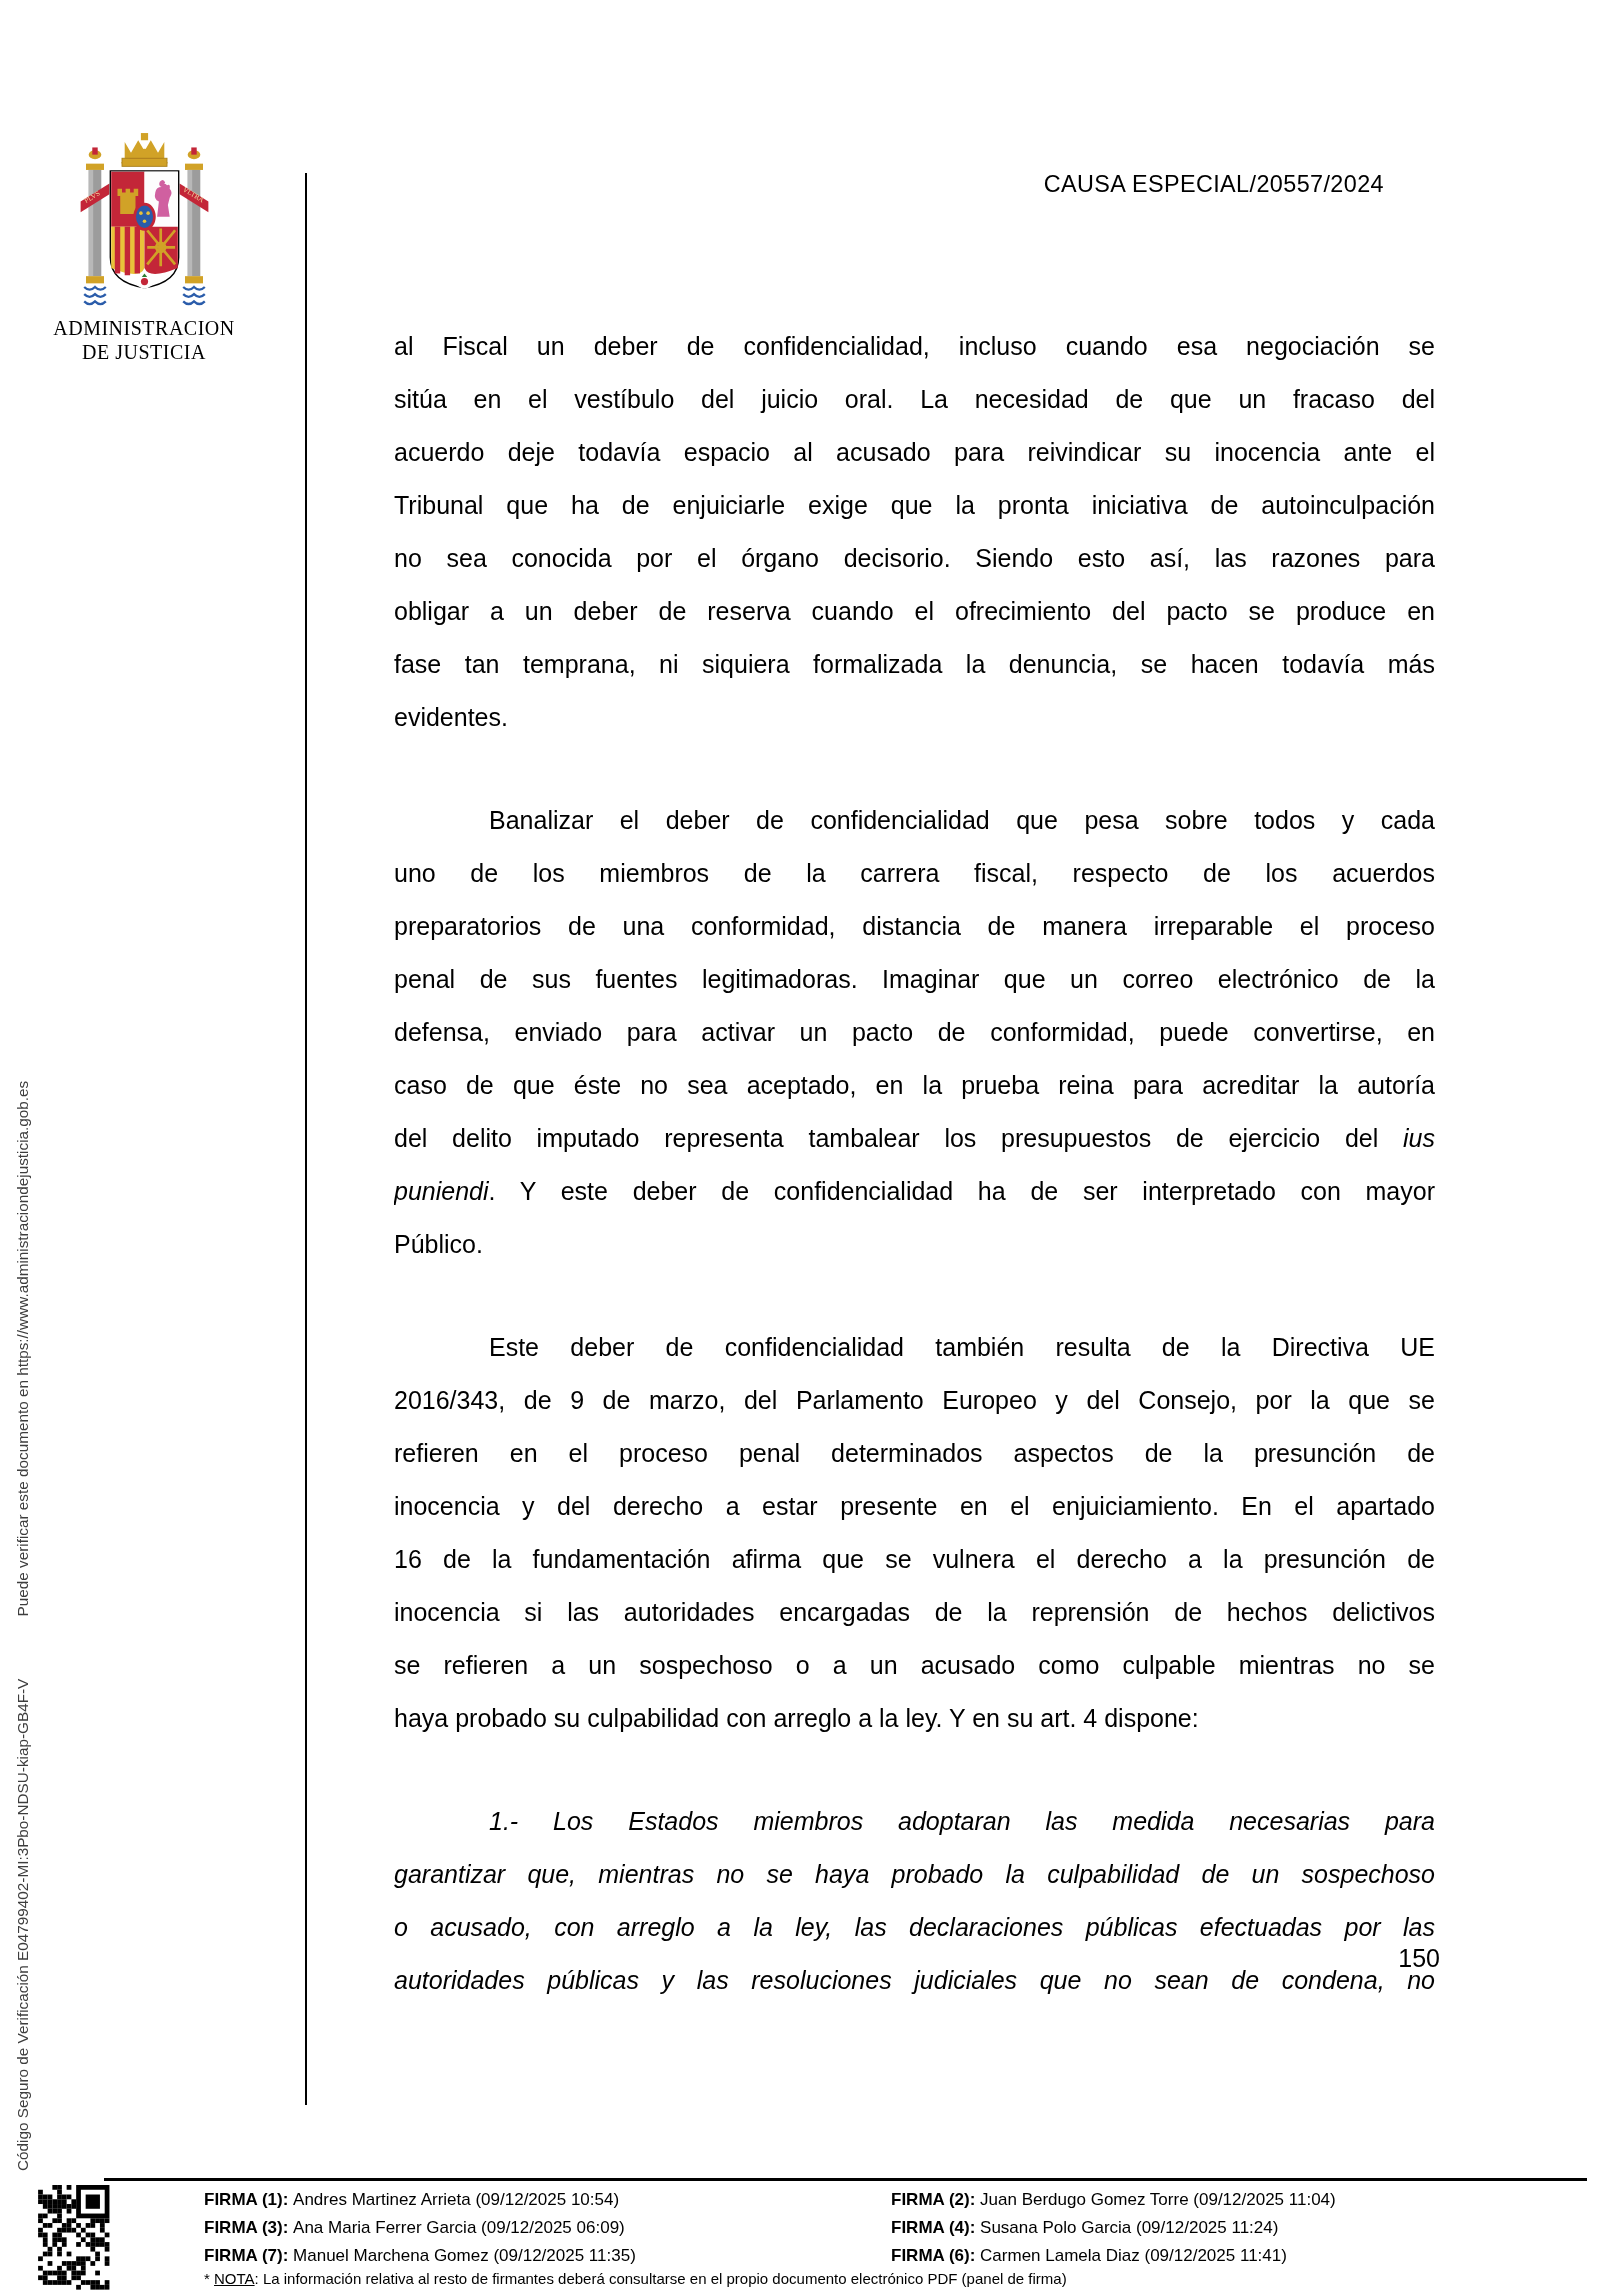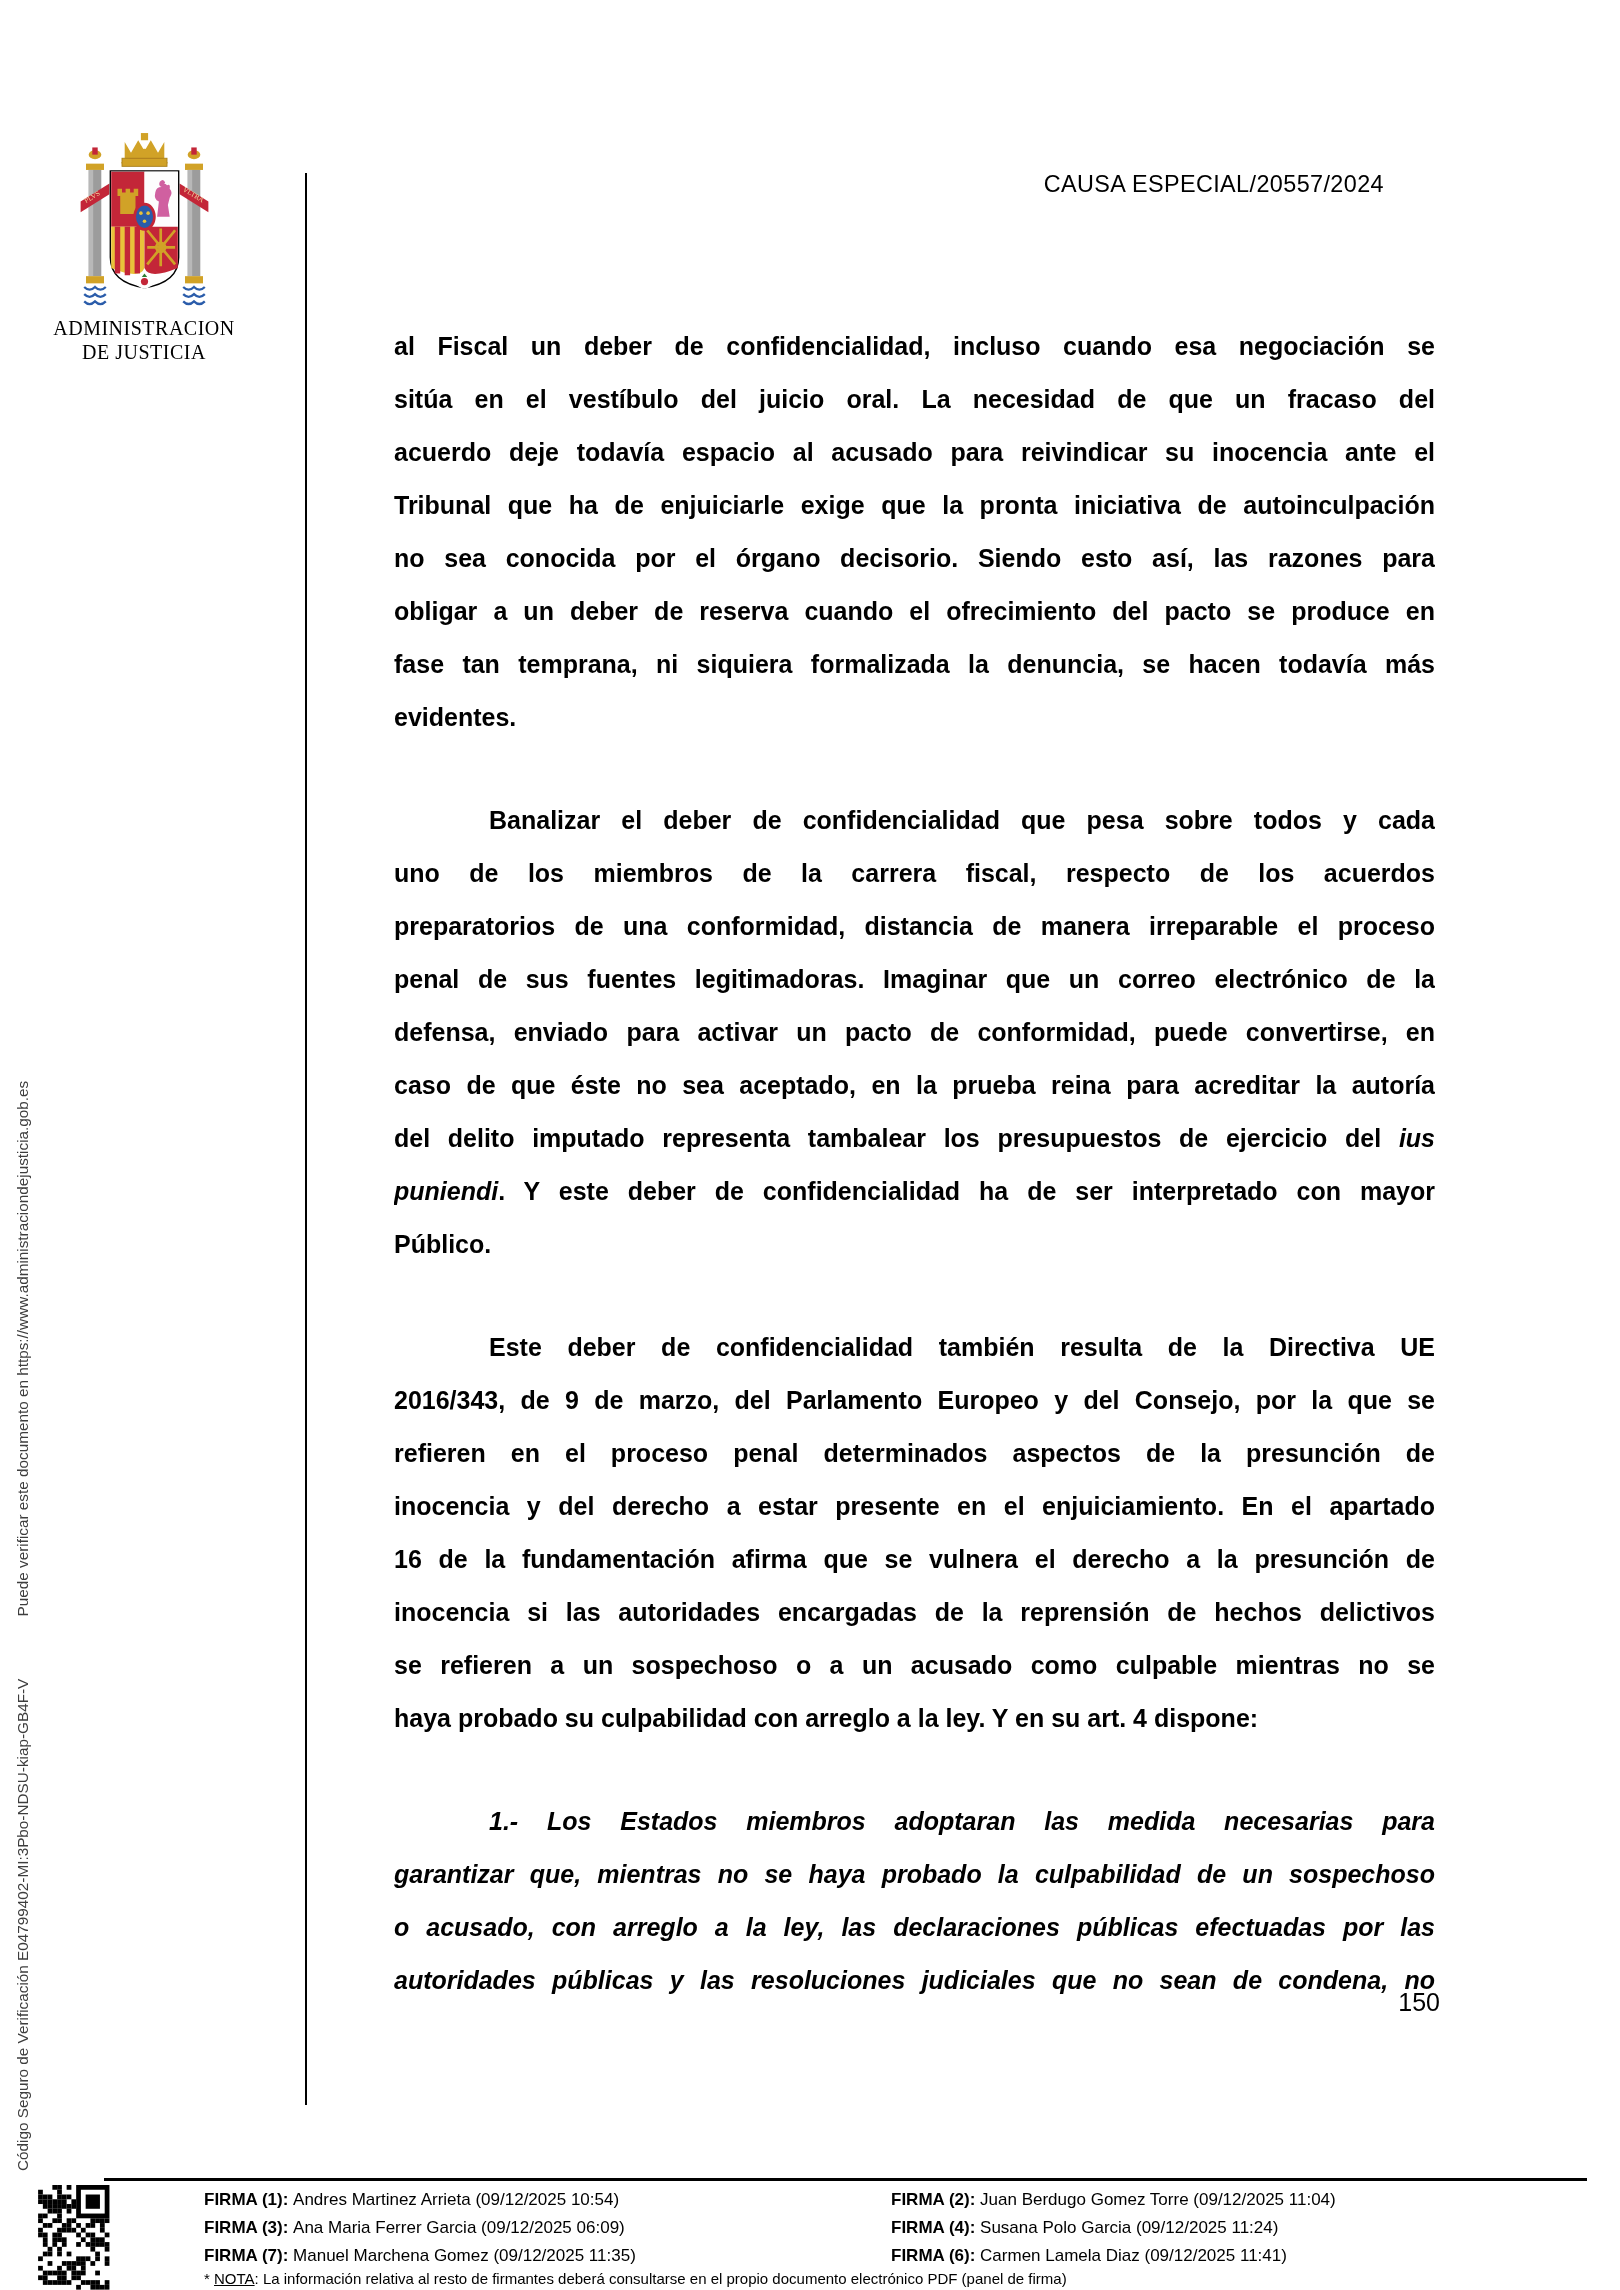--- a/index.html
+++ b/index.html
@@ -26,25 +26,25 @@
   }
 
   .vrule { position:absolute; left:305px; top:173px; width:1.8px; height:1932px; background:#000; }
 
   .case-ref { position:absolute; top:171px; right:236px; font-size:23.4px; letter-spacing:0.4px; color:#000;margin-left:48px; }
 
   
   .body-text { position:absolute; left:394px; top:320px; width:1041px; font-size:25px; line-height:53px; color:#000; }
   .para + .para { margin-top:50px; }
   .para.italic { font-style:italic; }
-  .line { text-align:justify; text-align-last:justify; height:53px; overflow:hidden;font-weight:bold; }
+  .line { text-align:justify; text-align-last:justify; height:53px; overflow:hidden; }
   .line.last { text-align-last:left; }
   .line.indent { text-indent:95px; }
 
-  .page-number { position:absolute; top:1988px; right:180px; font-size:25px; color:#000; }
+  .page-number { position:absolute; top:1944px; right:180px; font-size:25px; color:#000; }
 
   
   .footer-rule { position:absolute; left:104px; top:2178px; width:1483px; height:2.7px; background:#000; }
   .qr { position:absolute; left:38px; top:2185px; }
   .sig-col { position:absolute; top:2186px; font-size:17px; line-height:28px; color:#000; }
   .sig-col.left { left:204px; }
   .sig-col.right { left:891px; }
   .sig-label { font-weight:bold;margin-top:35px; }
   .nota { position:absolute; left:204px; top:2270px; font-size:15px; color:#000; }
   .nota .nota-word { text-decoration:underline; }

